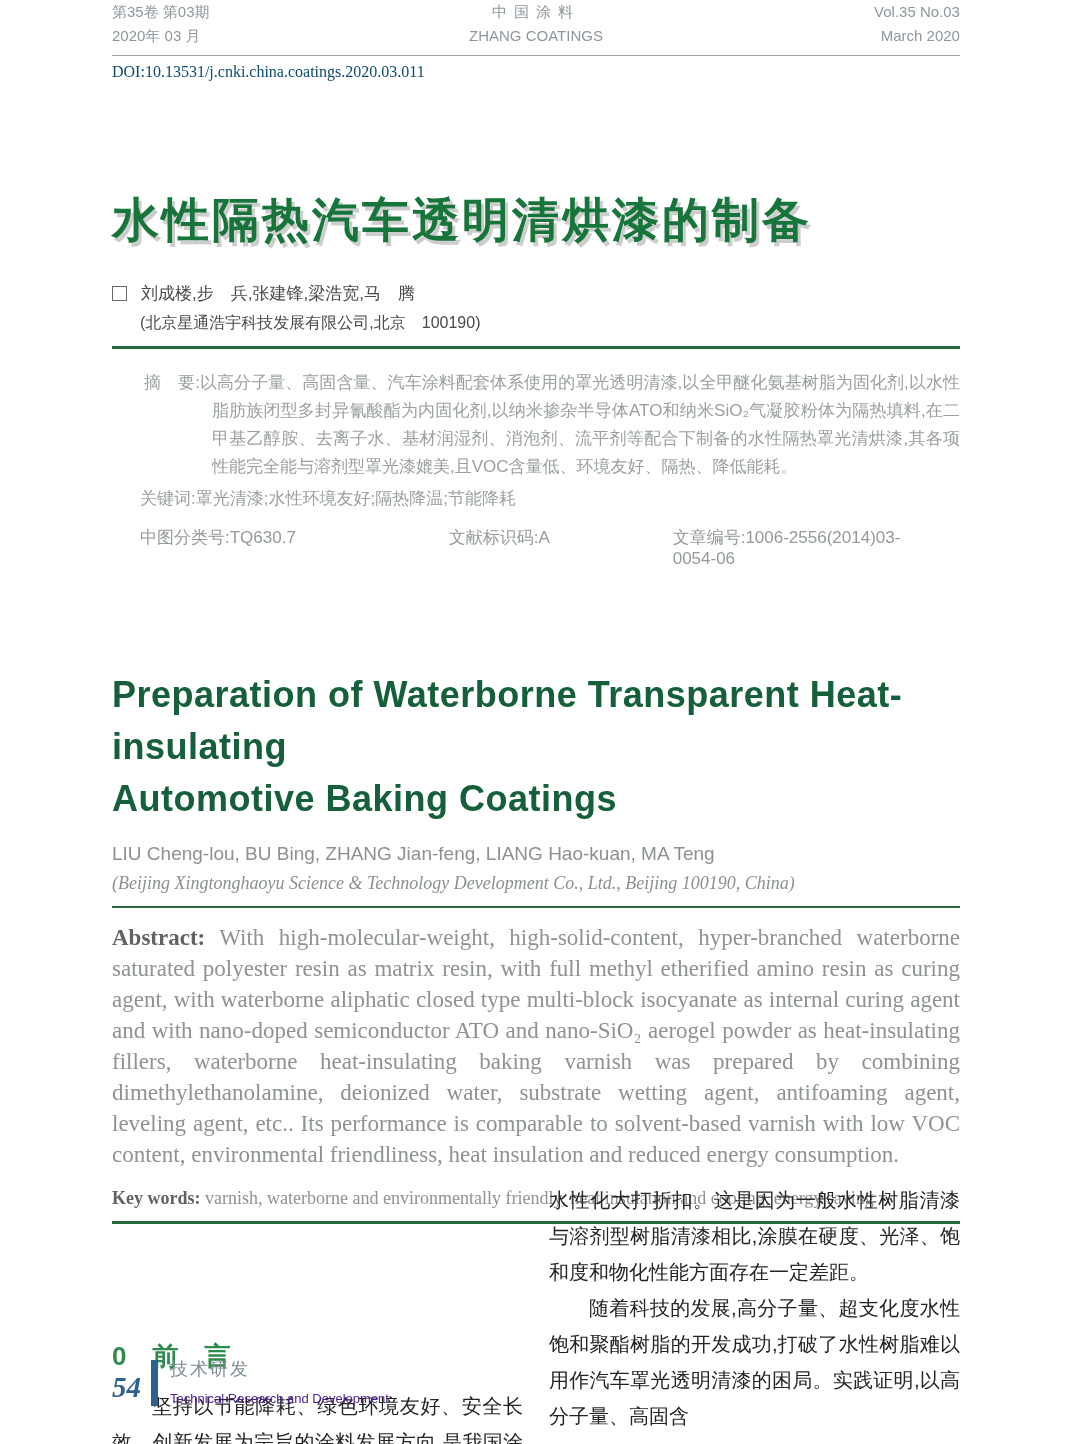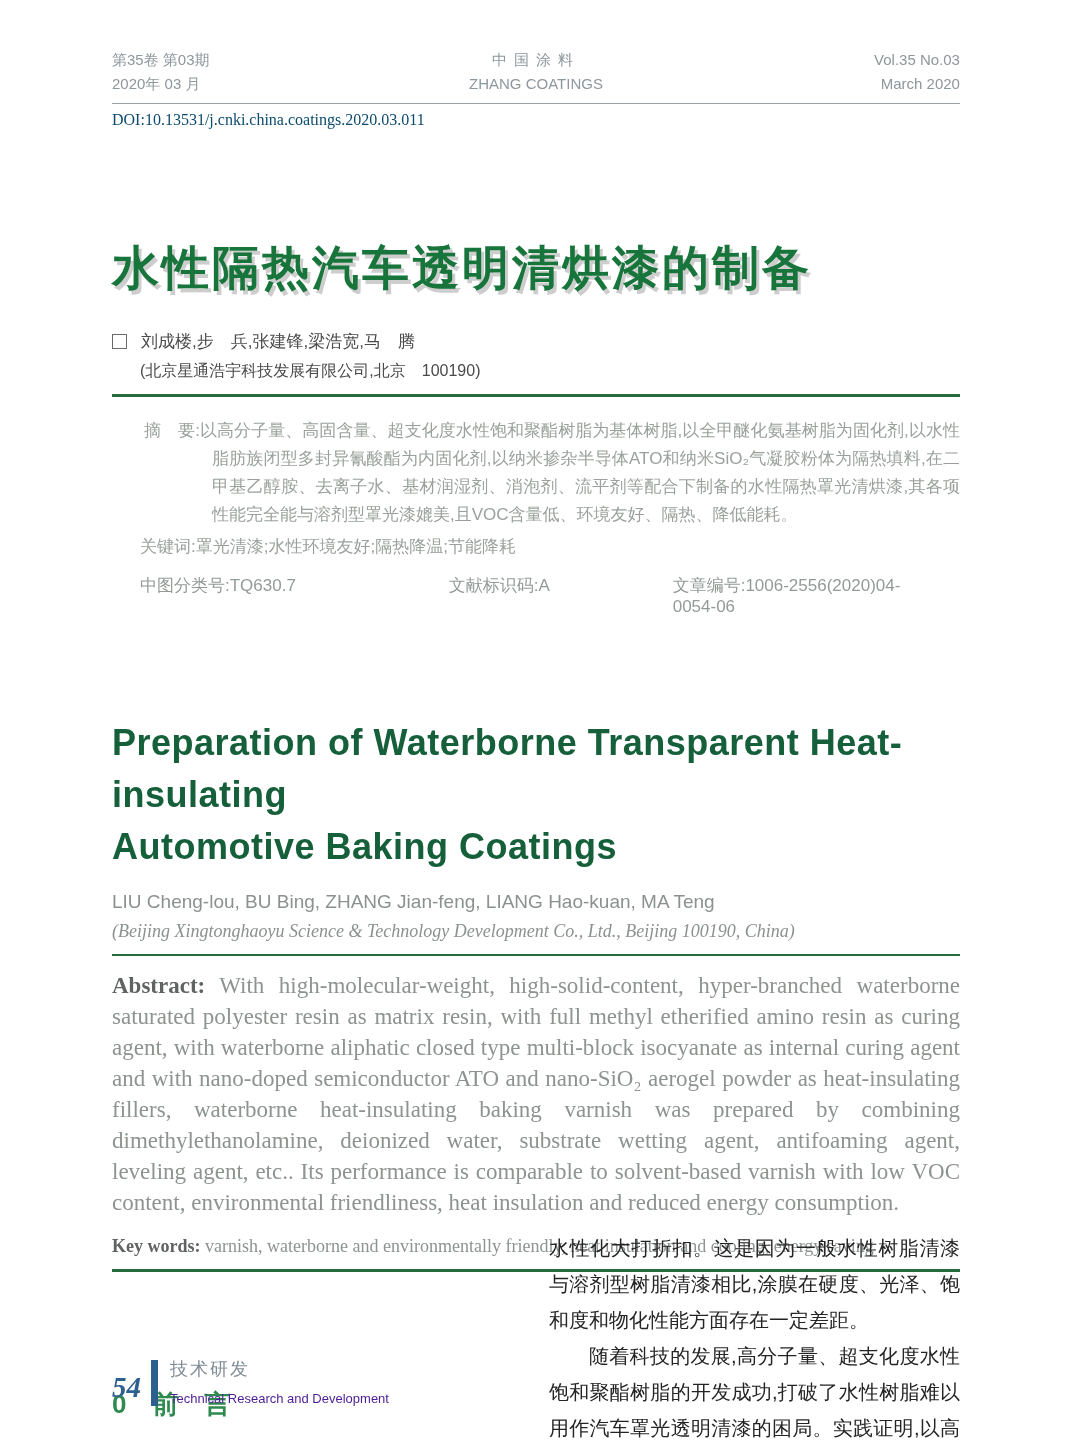--- a/index.html
+++ b/index.html
@@ -5,21 +5,21 @@
   html,body { margin:0; padding:0; background:#e8e8e8; }
   .page {
     position:relative; width:1072px; height:1444px; margin:0 auto;
     background:#ffffff; overflow:hidden;
     font-family:"Liberation Sans","DejaVu Sans",sans-serif;
     color:#222;
   }
   .content { margin:0 112px; width:848px; }
 
   
-  .journal-header { display:flex; padding-top:48px; align-items:flex-end; }
+  .journal-header { display:flex; align-items:flex-end; }
   .jh-col { font-size:15px; line-height:24px; color:#8e979b; }
   .jh-left  { width:30%; text-align:left; }
   .jh-center{ width:40%; text-align:center; }
   .jh-right { width:30%; text-align:right; }
   .jh-cn { letter-spacing:7px; }
   .header-rule { border:none; border-top:1px solid #9aa2a6; margin:7px 0 0 0; }
   .doi-line { font-family:"Liberation Serif","DejaVu Serif",serif; font-size:16px; color:#0c4a6e; margin-top:7px; }
 
   
   .cn-title {
@@ -91,27 +91,27 @@
 
     <div class="cn-title">水性隔热汽车透明清烘漆的制备</div>
     <div class="cn-authors">
       <span class="author-marker"></span>
       <span>刘成楼,步　兵,张建锋,梁浩宽,马　腾</span>
     </div>
     <div class="cn-affiliation">(北京星通浩宇科技发展有限公司,北京　100190)</div>
     <hr class="green-rule">
 
     <div class="cn-abs hang">
-      <span>摘　要:</span><span>以高分子量、高固含量、超支化度水性饱和聚酯树脂为基体树脂,以全甲醚化氨基树脂为固化剂,以水性脂肪族闭型多封异氰酸酯为内固化剂,以纳米掺杂半导体ATO和纳米SiO₂气凝胶粉体为隔热填料,在二甲基乙醇胺、去离子水、基材润湿剂、消泡剂、流平剂等配合下制备的水性隔热罩光清烘漆,其各项性能完全能与溶剂型罩光漆媲美,且VOC含量低、环境友好、隔热、降低能耗。</span>
+      <span>摘　要:</span><span>以高分子量、高固含量、汽车涂料配套体系使用的罩光透明清漆,以全甲醚化氨基树脂为固化剂,以水性脂肪族闭型多封异氰酸酯为内固化剂,以纳米掺杂半导体ATO和纳米SiO₂气凝胶粉体为隔热填料,在二甲基乙醇胺、去离子水、基材润湿剂、消泡剂、流平剂等配合下制备的水性隔热罩光清烘漆,其各项性能完全能与溶剂型罩光漆媲美,且VOC含量低、环境友好、隔热、降低能耗。</span>
     </div>
     <div class="cn-kw">关键词:罩光清漆;水性环境友好;隔热降温;节能降耗</div>
     <div class="cn-class-row">
       <span class="c1">中图分类号:TQ630.7</span>
       <span class="c2">文献标识码:A</span>
-      <span class="c3">文章编号:1006-2556(2020)04-0054-06</span>
+      <span class="c3">文章编号:1006-2556(2014)03-0054-06</span>
     </div>
 
     <div class="en-title">
       <div>Preparation of Waterborne Transparent Heat-insulating</div>
       <div>Automotive Baking Coatings</div>
     </div>
     <div class="en-authors">LIU Cheng-lou, BU Bing, ZHANG Jian-feng, LIANG Hao-kuan, MA Teng</div>
     <div class="en-affiliation">(Beijing Xingtonghaoyu Science &amp; Technology Development Co., Ltd., Beijing 100190, China)</div>
     <hr class="green-rule thin">
     <div class="en-abs">

